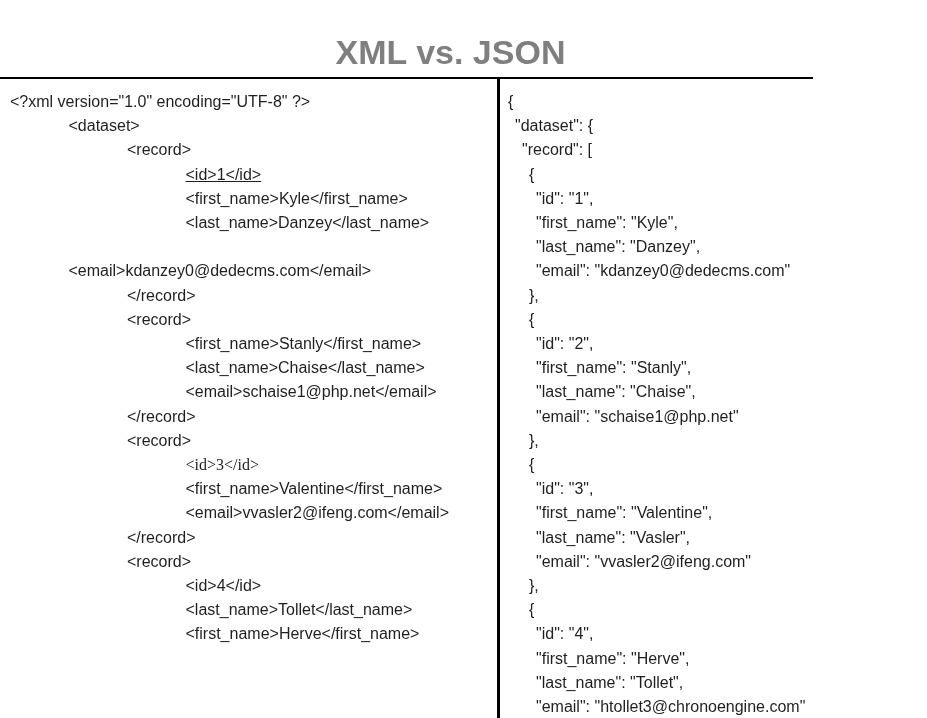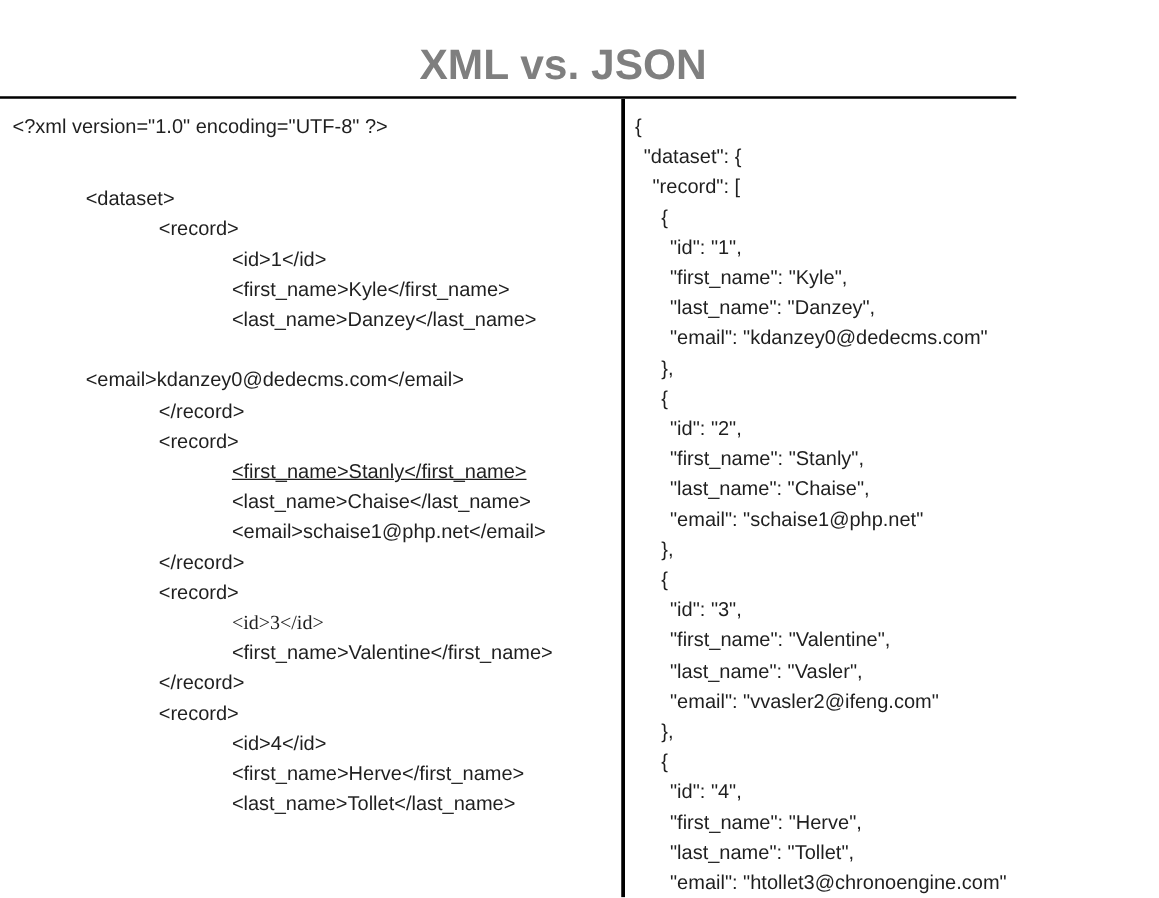--- a/index.html
+++ b/index.html
@@ -51,41 +51,42 @@
 <div class="slide">
 
   <div class="header">
     <h1>XML vs. JSON</h1>
   </div>
 
   <div class="content">
 
     <div class="panel xml-panel">
         <div class="code-line" style="padding-left: 0px;">&lt;?xml version="1.0" encoding="UTF-8" ?&gt;</div>
-        <div class="code-line" style="padding-left: 58.5px; margin-top: 34px;">&lt;dataset&gt;</div>
+        <div class="code-line" style="padding-left: 58.5px;">&lt;dataset&gt;</div>
         <div class="code-line" style="padding-left: 117px;">&lt;record&gt;</div>
-        <div class="code-line" style="padding-left: 175.5px;">&lt;id&gt;1&lt;/id&gt;</div>
+        <div class="code-line" style="padding-left: 175.5px; text-decoration: underline;">&lt;id&gt;1&lt;/id&gt;</div>
         <div class="code-line" style="padding-left: 175.5px;">&lt;first_name&gt;Kyle&lt;/first_name&gt;</div>
         <div class="code-line" style="padding-left: 175.5px;">&lt;last_name&gt;Danzey&lt;/last_name&gt;</div>
         <div class="code-line" style="padding-left: 0px;">&nbsp;</div>
         <div class="code-line" style="padding-left: 58.5px;">&lt;email&gt;kdanzey0@dedecms.com&lt;/email&gt;</div>
         <div class="code-line" style="padding-left: 117px;">&lt;/record&gt;</div>
         <div class="code-line" style="padding-left: 117px;">&lt;record&gt;</div>
-        <div class="code-line" style="padding-left: 175.5px; text-decoration: underline;">&lt;first_name&gt;Stanly&lt;/first_name&gt;</div>
+        <div class="code-line" style="padding-left: 175.5px;">&lt;first_name&gt;Stanly&lt;/first_name&gt;</div>
         <div class="code-line" style="padding-left: 175.5px;">&lt;last_name&gt;Chaise&lt;/last_name&gt;</div>
         <div class="code-line" style="padding-left: 175.5px;">&lt;email&gt;schaise1@php.net&lt;/email&gt;</div>
         <div class="code-line" style="padding-left: 117px;">&lt;/record&gt;</div>
         <div class="code-line" style="padding-left: 117px;">&lt;record&gt;</div>
         <div class="code-line" style="padding-left: 175.5px; font-family: Liberation Serif, serif;">&lt;id&gt;3&lt;/id&gt;</div>
         <div class="code-line" style="padding-left: 175.5px;">&lt;first_name&gt;Valentine&lt;/first_name&gt;</div>
+        <div class="code-line" style="padding-left: 175.5px;">&lt;email&gt;vvasler2@ifeng.com&lt;/email&gt;</div>
         <div class="code-line" style="padding-left: 117px;">&lt;/record&gt;</div>
         <div class="code-line" style="padding-left: 117px;">&lt;record&gt;</div>
         <div class="code-line" style="padding-left: 175.5px;">&lt;id&gt;4&lt;/id&gt;</div>
+        <div class="code-line" style="padding-left: 175.5px;">&lt;last_name&gt;Tollet&lt;/last_name&gt;</div>
         <div class="code-line" style="padding-left: 175.5px;">&lt;first_name&gt;Herve&lt;/first_name&gt;</div>
-        <div class="code-line" style="padding-left: 175.5px;">&lt;last_name&gt;Tollet&lt;/last_name&gt;</div>
       </div>
 
     <div class="divider"></div>
 
     <div class="panel json-panel">
         <div class="code-line" style="padding-left: 0px;">{</div>
         <div class="code-line" style="padding-left: 7px;">"dataset": {</div>
         <div class="code-line" style="padding-left: 14px;">"record": [</div>
         <div class="code-line" style="padding-left: 21px;">{</div>
         <div class="code-line" style="padding-left: 28px;">"id": "1",</div>

